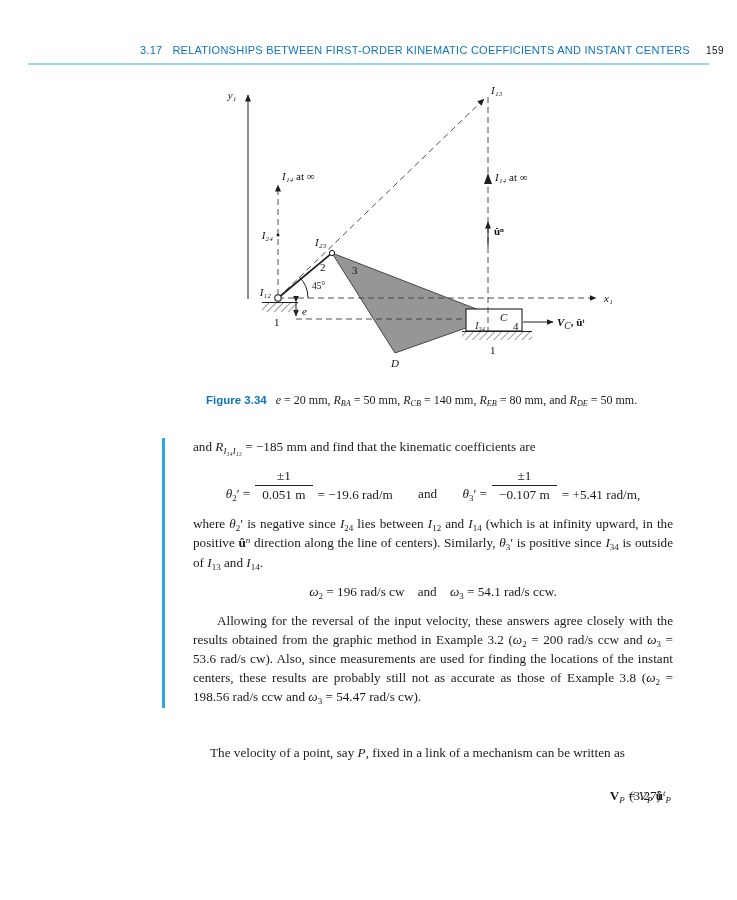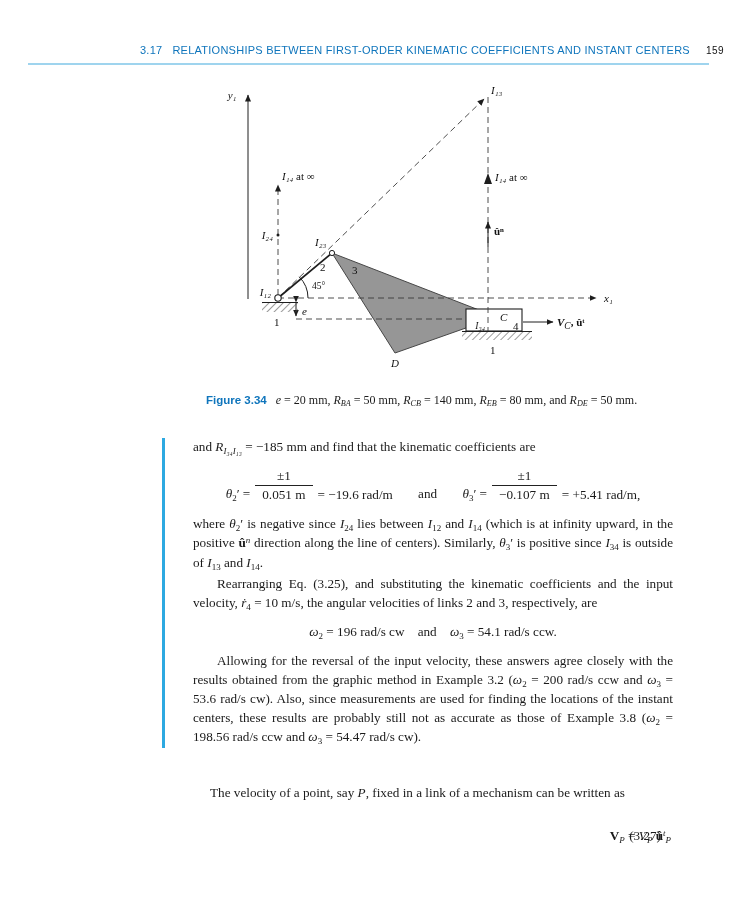--- a/index.html
+++ b/index.html
@@ -172,21 +172,20 @@
         <span><span class="seg i">θ</span><span class="seg sub">3</span><span class="seg ">′</span><span class="seg "> =</span></span>
         <span class="frac">
           <span class="num">±1</span>
           <span class="den">−0.107 m</span>
         </span>
         <span>= +5.41 rad/m,</span>
       </span>
     </div>
 
     <p class="para"><span class="seg ">where </span><span class="seg i">θ</span><span class="seg sub">2</span><span class="seg ">′</span><span class="seg "> is negative since </span><span class="seg i">I</span><span class="seg sub">24</span><span class="seg "> lies between </span><span class="seg i">I</span><span class="seg sub">12</span><span class="seg "> and </span><span class="seg i">I</span><span class="seg sub">14</span><span class="seg "> (which is at infinity upward, in the positive </span><span class="seg b">û</span><span class="seg supi">n</span><span class="seg "> direction along the line of centers). Similarly, </span><span class="seg i">θ</span><span class="seg sub">3</span><span class="seg ">′</span><span class="seg "> is positive since </span><span class="seg i">I</span><span class="seg sub">34</span><span class="seg "> is outside of </span><span class="seg i">I</span><span class="seg sub">13</span><span class="seg "> and </span><span class="seg i">I</span><span class="seg sub">14</span><span class="seg ">.</span></p>
-    <p class="para indent"><span class="seg ">Rearranging Eq. (3.25), and substituting the kinematic coefficients and the input velocity, </span><span class="seg i">ṙ</span><span class="seg sub">4</span><span class="seg "> = 10 m/s, the angular velocities of links 2 and 3, respectively, are</span></p>
 
     <div class="equation"><span class="seg i">ω</span><span class="seg sub">2</span><span class="seg "> = 196 rad/s cw</span><span class="seg ">&nbsp;&nbsp;&nbsp;&nbsp;and&nbsp;&nbsp;&nbsp;&nbsp;</span><span class="seg i">ω</span><span class="seg sub">3</span><span class="seg "> = 54.1 rad/s ccw.</span></div>
 
     <p class="para indent"><span class="seg ">Allowing for the reversal of the input velocity, these answers agree closely with the results obtained from the graphic method in Example 3.2 (</span><span class="seg i">ω</span><span class="seg sub">2</span><span class="seg "> = 200 rad/s ccw and </span><span class="seg i">ω</span><span class="seg sub">3</span><span class="seg "> = 53.6 rad/s cw). Also, since measurements are used for finding the locations of the instant centers, these results are probably still not as accurate as those of Example 3.8 (</span><span class="seg i">ω</span><span class="seg sub">2</span><span class="seg "> = 198.56 rad/s ccw and </span><span class="seg i">ω</span><span class="seg sub">3</span><span class="seg "> = 54.47 rad/s cw).</span></p>
   </div>
 
   <div class="closing">
     <p class="para indent"><span class="seg ">The velocity of a point, say </span><span class="seg i">P</span><span class="seg ">, fixed in a link of a mechanism can be written as</span></p>
     <div class="eq-final">
       <div class="eq-body"><span class="seg b">V</span><span class="seg subi">P</span><span class="seg "> = </span><span class="seg i">V</span><span class="seg subi">P</span><span class="seg "> </span><span class="seg b">û</span><span class="seg supi">t</span><span class="seg subi">P</span></div>

